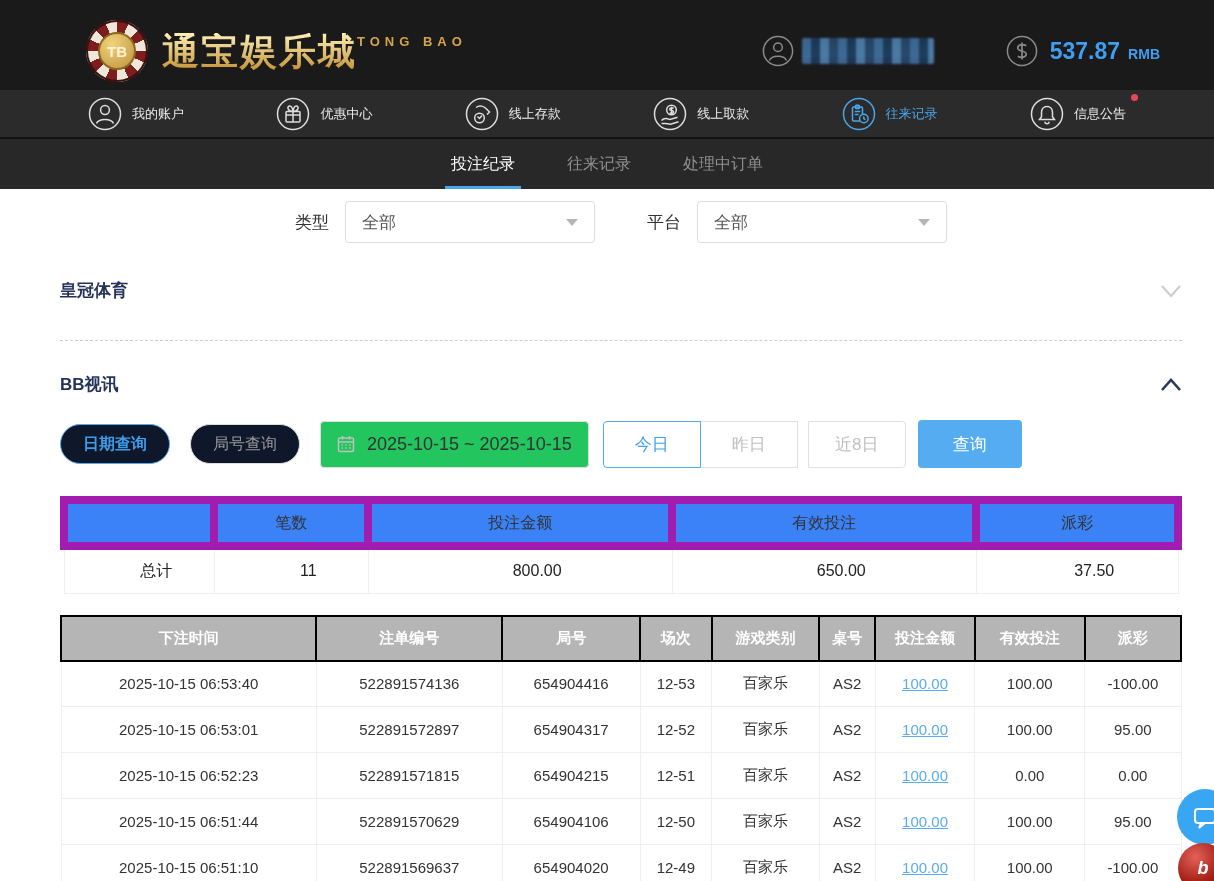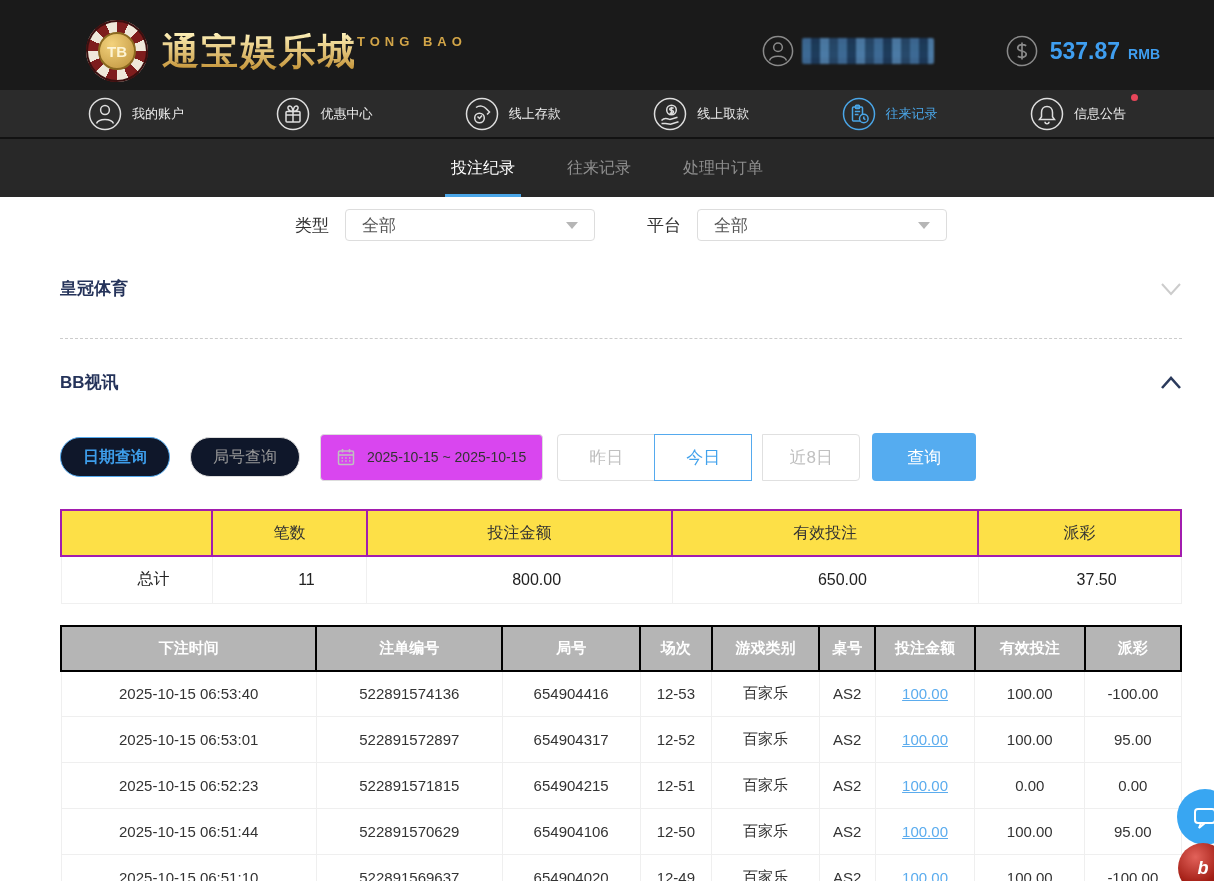--- a/index.html
+++ b/index.html
@@ -26,49 +26,49 @@
   .balance-group{display:flex;align-items:center;margin-left:72px;gap:12px;cursor:pointer;}
   .balance-amount{color:#3f9ef0;font-size:23px;font-weight:bold;}
   .balance-cur{color:#3f9ef0;font-size:14px;font-weight:bold;margin-left:-4px;align-self:center;margin-top:6px;}
   
   .main-nav{height:49px;background:#2b2b2b;border-bottom:2px solid #121212;display:flex;align-items:center;justify-content:space-between;padding:0 88px;}
   .nav-item{display:flex;align-items:center;gap:10px;color:#ececec;font-size:13px;cursor:pointer;position:relative;}
   .nav-item .icon-circle{width:34px;height:34px;}
   .nav-item.active{color:#4aa6e8;}
   .badge-dot{position:absolute;top:-3px;right:-12px;width:7px;height:7px;border-radius:50%;background:#e8465a;}
   
-  .tab-bar{height:58px;background:#282828;display:flex;justify-content:center;gap:52px;}
+  .tab-bar{height:50px;background:#282828;display:flex;justify-content:center;gap:52px;}
   .tab{color:#8f8f8f;font-size:16px;display:flex;align-items:center;height:100%;position:relative;cursor:pointer;}
   .tab.active{color:#ffffff;}
   .tab.active::after{content:"";position:absolute;bottom:0;left:-6px;right:-6px;height:3px;background:#4aa6e8;}
   
   .content{padding:0 32px 0 60px;}
   .filter-row{display:flex;justify-content:center;align-items:center;margin-top:12px;}
   .filter-label{font-size:17px;color:#333;margin-right:16px;}
-  .select-box{width:250px;height:32px;border:1px solid #ddd;border-radius:4px;display:flex;align-items:center;justify-content:space-between;padding:0 16px;font-size:17px;color:#555;cursor:pointer;background:#fff;}
+  .select-box{width:250px;height:42px;border:1px solid #ddd;border-radius:4px;display:flex;align-items:center;justify-content:space-between;padding:0 16px;font-size:17px;color:#555;cursor:pointer;background:#fff;}
   .caret-down{width:0;height:0;border-left:6px solid transparent;border-right:6px solid transparent;border-top:7px solid #b6b6b6;}
   .filter-gap{width:52px;}
   .section-head{display:flex;justify-content:space-between;align-items:center;cursor:pointer;}
   .section-crown{padding:36px 0 38px;border-bottom:1px dashed #ccc;text-align:center;}
-  .section-bb{padding:32px 0 39px;}
+  .section-bb{padding:32px 0 24px;}
   .section-title{font-size:17px;font-weight:bold;color:#25335a;}
   
   .query-row{display:flex;align-items:center;}
   .pill{height:40px;padding:0 22px;border-radius:20px;border:1px solid #55aaee;background:#0f172a;color:#3d9dea;font-weight:bold;font-size:16px;display:flex;align-items:center;cursor:pointer;}
   .pill.inactive{border-color:#ddd;color:#999;font-weight:normal;margin-left:20px;}
-  .date-box{margin-left:20px;height:47px;border:1px solid #ddd;border-radius:4px;display:flex;align-items:center;padding:0 16px;gap:12px;font-size:14px;color:#333;cursor:pointer;background:#d946ef;}
+  .date-box{margin-left:20px;height:47px;border:1px solid #ddd;border-radius:4px;display:flex;align-items:center;padding:0 16px;gap:12px;font-size:18px;color:#333;cursor:pointer;background:#22c55e;}
   .range-group{margin-left:14px;display:flex;height:47px;}
   .range-btn{width:98px;display:flex;align-items:center;justify-content:center;color:#c0c0c0;font-size:17px;border:1px solid #e0e0e0;margin-left:-1px;background:#fff;cursor:pointer;}
   .range-btn:first-child{margin-left:0;border-radius:4px 0 0 4px;}
   .range-btn:last-child{border-radius:0 4px 4px 0;margin-left:10px;}
   .range-btn.active{border-color:#55aaee;color:#42a2ec;z-index:2;}
   .search-btn{margin-left:12px;width:104px;height:48px;background:#55acf0;color:#fff;font-size:17px;border:none;border-radius:4px;display:flex;align-items:center;justify-content:center;cursor:pointer;}
   
   .summary-table{width:100%;margin-top:28px;border-collapse:collapse;table-layout:fixed;}
-  .summary-table th{background:#fde047;border:2px solid #a21caf;height:46px;font-size:16px;color:#333;font-weight:normal;text-align:center;}
+  .summary-table th{background:#3b82f6;border:8px solid #a21caf;height:46px;font-size:16px;color:#333;font-weight:normal;text-align:center;}
   .summary-table td{height:47px;font-size:16px;color:#222;text-align:center;border:1px solid #f0f0f0;background:#fff;padding-left:34px;}
   
   .bet-table{width:100%;margin-top:21px;border-collapse:collapse;table-layout:fixed;}
   .bet-table th{background:#b5b5b5;color:#fff;font-weight:bold;font-size:15px;height:45px;border:2px solid #000000;text-align:center;}
   .bet-table td{height:46px;text-align:center;font-size:15px;color:#333;border:1px solid #efefef;background:#fff;}
   .amt-link{color:#5bacee;text-decoration:underline;cursor:pointer;}
   .neg{color:#f4516c;}
   
   .float-btn{position:fixed;border-radius:50%;z-index:10;cursor:pointer;display:flex;align-items:center;justify-content:center;}
   .float-chat{right:-19px;top:789px;width:56px;height:56px;background:#38a6f2;}
@@ -235,22 +235,22 @@
             <line x1="8.2" y1="10" x2="9.7" y2="10"></line>
             <line x1="12" y1="10" x2="13.5" y2="10"></line>
           <line x1="4.5" y1="13" x2="6" y2="13"></line>
             <line x1="8.2" y1="13" x2="9.7" y2="13"></line>
             <line x1="12" y1="13" x2="13.5" y2="13"></line>
         </svg>
       </span>
       <span>2025-10-15 ~ 2025-10-15</span>
     </div>
     <div class="range-group">
+      <div class="range-btn active">今日</div>
       <div class="range-btn">昨日</div>
-      <div class="range-btn active">今日</div>
       <div class="range-btn">近8日</div>
     </div>
     <button class="search-btn">查询</button>
   </div>
 
   <table class="summary-table">
     <colgroup>
         <col style="width:13.5%">
         <col style="width:13.8%">
         <col style="width:27.3%">

